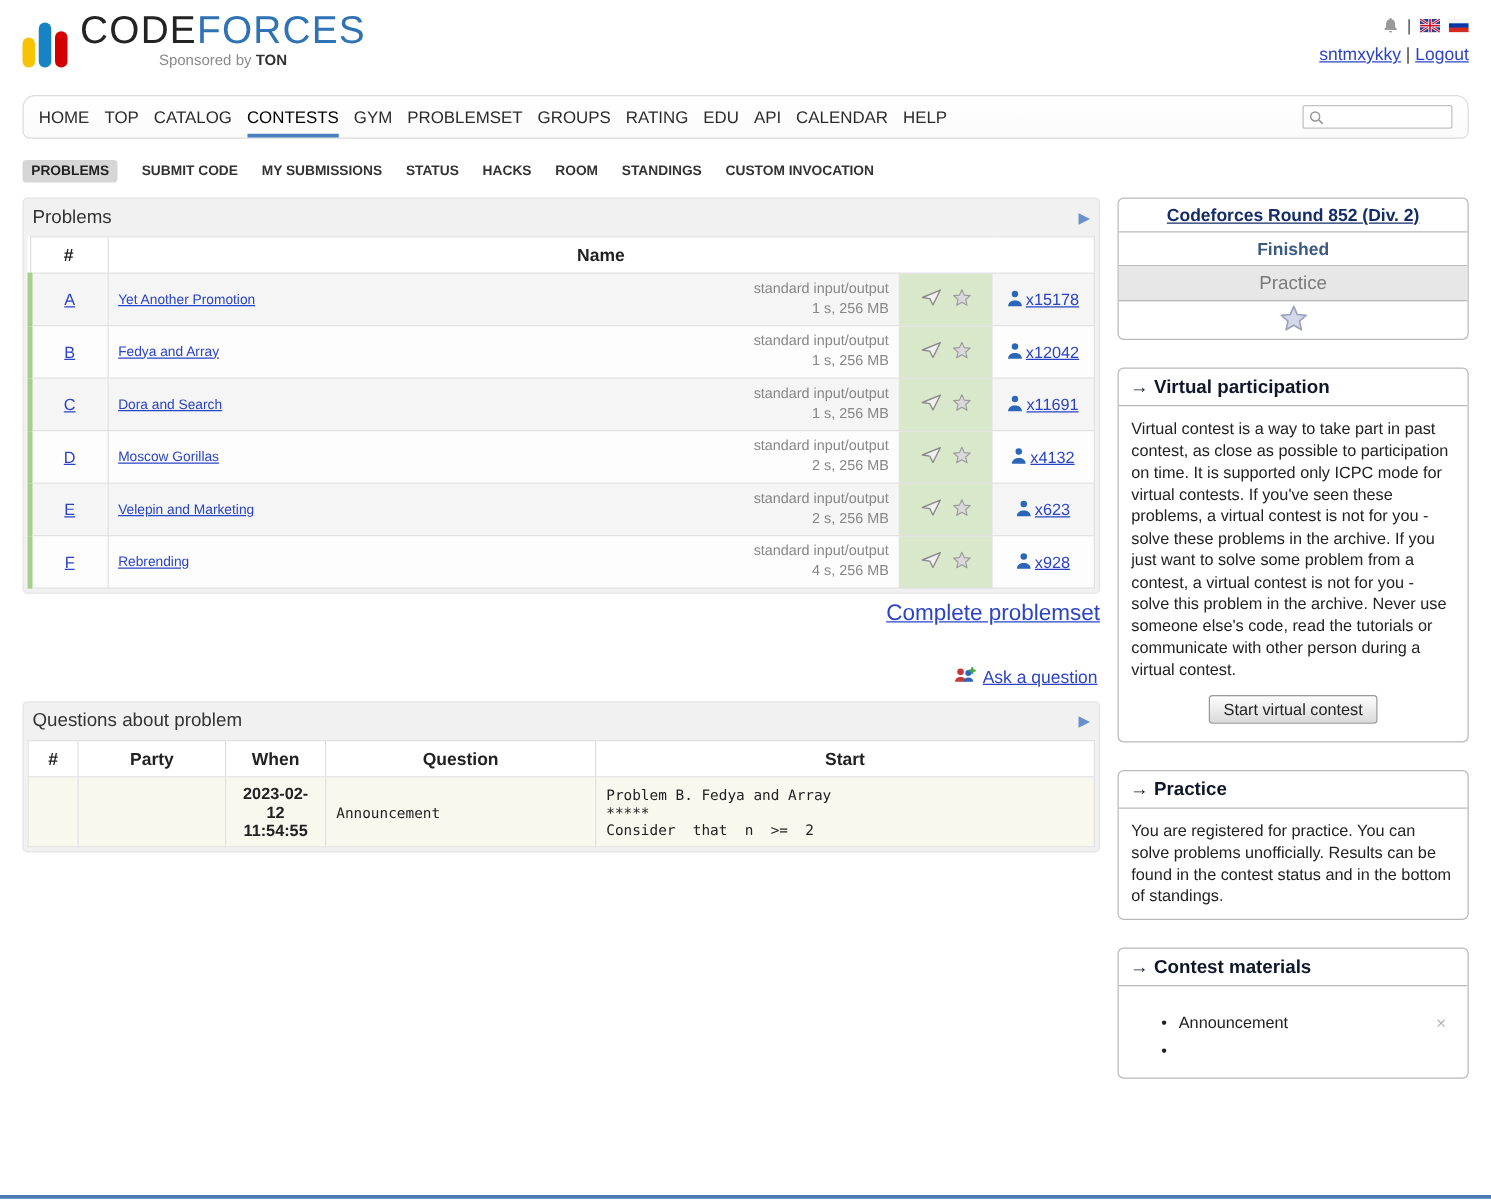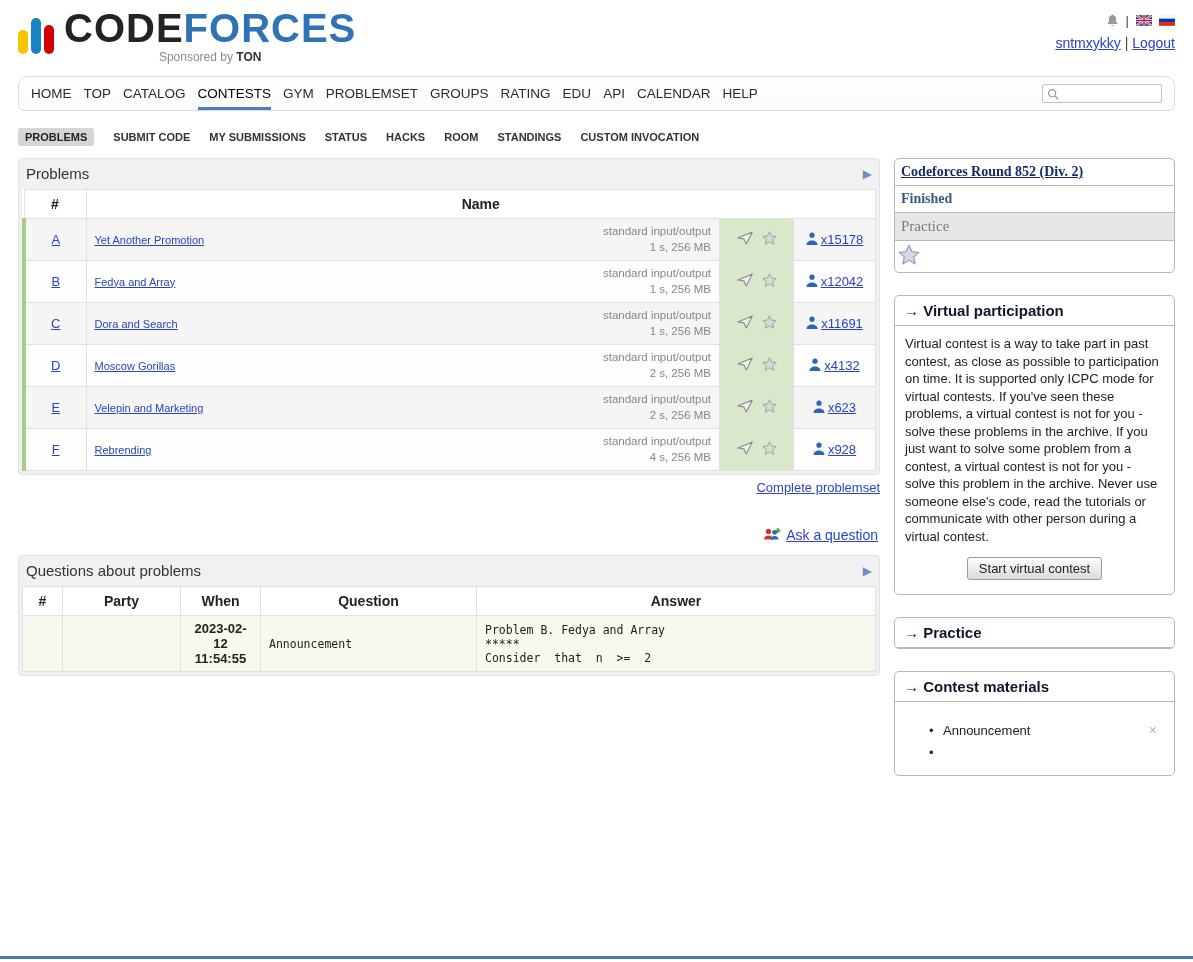--- a/index.html
+++ b/index.html
@@ -14,21 +14,21 @@
 
   
   .header { display:flex; justify-content:space-between; padding-top:8px; height:74px; }
   .logo { display:flex; align-items:flex-start; cursor:pointer; }
   .bars { display:flex; align-items:flex-end; gap:3px; height:40px; margin:6px 10px 0 0; }
   .bar { width:10px; border-radius:5px; }
   .bar-y { height:24px; background:#f8c300; }
   .bar-b { height:36px; background:#1782c4; }
   .bar-r { height:29px; background:#d40000; }
   .logo-text { line-height:1; }
-  .logo-line1 { font-size:40px; font-weight:bold; letter-spacing:1px; }
+  .logo-line1 { font-size:31px; font-weight:normal; letter-spacing:1px; }
   .logo-code { color:#232323; }
   .logo-forces { color:#2f73b5; }
   .sponsored { font-size:12px; color:#8a8a8a; margin-top:3px; text-align:center; }
   .sponsored b { color:#333; }
   .top-right { text-align:right; padding-top:4px; }
   .icons-row { display:flex; justify-content:flex-end; align-items:center; gap:7px; height:16px; }
   .sep { color:#444; text-decoration:none; }
   .flag { display:inline-block; line-height:0; cursor:pointer; }
   .user-row { margin-top:7px; font-size:14px; }
 
@@ -67,38 +67,38 @@
   .pt tbody tr:nth-child(odd) td { background:#f5f5f5; }
   .pt tbody tr:nth-child(even) td { background:#fdfdfd; }
   .pt td.lc { width:58px; text-align:center; border-left:4px solid #a6cf8c; }
   .nc { display:flex; justify-content:space-between; align-items:center; gap:8px; }
   .pname { font-size:11px; }
   .plimits { text-align:right; color:#878787; font-size:11.5px; line-height:1.35; white-space:nowrap; }
   .pt tbody tr td.ic { width:74px; background:#d9e7cb; text-align:center; white-space:nowrap; padding:5px 4px; }
   .ic .icon-btn { display:inline-block; margin:0 4px; cursor:pointer; vertical-align:middle; }
   .pt td.sc { width:82px; text-align:center; white-space:nowrap; padding:5px 4px; }
   .sc svg { vertical-align:-2px; margin-right:3px; }
-  .below-table { text-align:right; margin-top:5px; font-size:13px; }
+  .below-table { text-align:right; margin-top:5px; font-size:18px; }
 
   .askq { display:flex; justify-content:flex-end; align-items:center; gap:5px; margin:32px 2px 12px; font-size:14px; }
 
   
   .qt th.c-num { width:40px; }
   .qt th.c-party { width:118px; }
   .qt th.c-when { width:80px; }
   .qt th.c-question { width:216px; }
   .qt td { background:#f8f8ef; }
   .qt td.when { font-weight:bold; text-align:center; font-size:13px; }
   .qt td.mono { font-family:"DejaVu Sans Mono","Liberation Mono",monospace; font-size:11.5px; white-space:pre-wrap; vertical-align:middle; }
 
   
   .sbox { border:1px solid #b9b9b9; border-radius:5px; margin-bottom:22px; background:#fff; overflow:hidden; }
   .scap { padding:6px 9px; font-weight:bold; font-size:15px; color:#0f172a; border-bottom:1px solid #b9b9b9; }
   .sbody { padding:9px 10px; font-size:13px; line-height:1.35; }
-  .c-row { padding:5px 6px; font-size:14px; border-bottom:1px solid #b9b9b9;font-family:Liberation Serif, serif; }
+  .c-row { text-align:center; padding:5px 6px; font-size:14px; border-bottom:1px solid #b9b9b9; }
   .c-row:last-child { border-bottom:none; }
   .c-title a { font-weight:bold; color:#142c68; }
   .c-status { font-weight:bold; color:#3b5a80; }
   .c-mode { color:#7a7a7a; background:#e7e7e7; font-size:15px; }
   .c-star { padding:3px; }
   .btn { font-size:13px; padding:3px 11px; border:1px solid #9a9a9a; border-radius:3px; background:linear-gradient(#fdfdfd,#dadada); cursor:pointer; font-family:inherit; color:#222; }
   .btn-wrap { text-align:center; margin:11px 0 5px; }
   .centertext { text-align:center; }
   .mat-list { margin:4px 0 6px; }
   .mat-item { display:flex; align-items:center; justify-content:space-between; padding:7px 4px 7px 0; margin-left:38px; position:relative; font-size:13px; }
@@ -355,31 +355,31 @@
             <circle cx="13" cy="6" r="2.7" fill="#2b66b8"></circle>
             <path d="M8.6 14c.4-2.5 2.2-3.8 4.4-3.8 2.4 0 4.4 1.4 4.4 3.8z" fill="#2b66b8"></path>
             <path d="M16.5 1v6 M13.5 4h6" stroke="#3da53d" stroke-width="2"></path>
           </svg>
         </span>
         <a>Ask a question</a>
       </div>
 
       <div class="datatable">
         <div class="caption-bar">
-          <span>Questions about problems</span>
+          <span>Questions about problem</span>
           <span class="tri">▶</span>
         </div>
         <table class="dt qt">
           <thead>
             <tr>
               <th class="c-num">#</th>
               <th class="c-party">Party</th>
               <th class="c-when">When</th>
               <th class="c-question">Question</th>
-              <th>Answer</th>
+              <th>Start</th>
             </tr>
           </thead>
           <tbody>
             <tr>
               <td></td>
               <td></td>
               <td class="when">
                   <div>2023-02-12</div>
                   <div>11:54:55</div>
                 </td>
@@ -412,20 +412,21 @@
       <div class="sbox">
         <div class="scap">→ Virtual participation</div>
         <div class="sbody">
           <div>Virtual contest is a way to take part in past contest, as close as possible to participation on time. It is supported only ICPC mode for virtual contests. If you've seen these problems, a virtual contest is not for you - solve these problems in the archive. If you just want to solve some problem from a contest, a virtual contest is not for you - solve this problem in the archive. Never use someone else's code, read the tutorials or communicate with other person during a virtual contest.</div>
           <div class="btn-wrap"><button class="btn">Start virtual contest</button></div>
         </div>
       </div>
 
       <div class="sbox">
         <div class="scap">→ Practice</div>
+        <div class="sbody">You are registered for practice. You can solve problems unofficially. Results can be found in the contest status and in the bottom of standings.</div>
       </div>
 
 
       <div class="sbox">
         <div class="scap">→ Contest materials</div>
         <div class="sbody mat-list">
           <div class="mat-item">
             <a class="mat-label">Announcement</a>
             <span class="close-x">×</span>
           </div>

